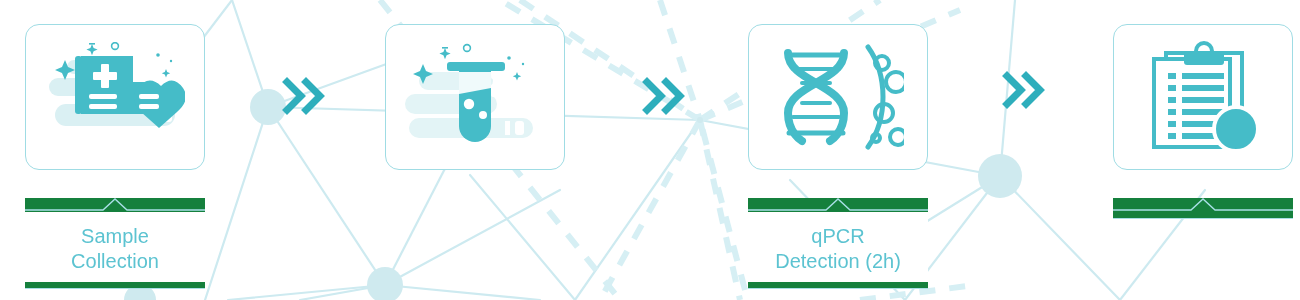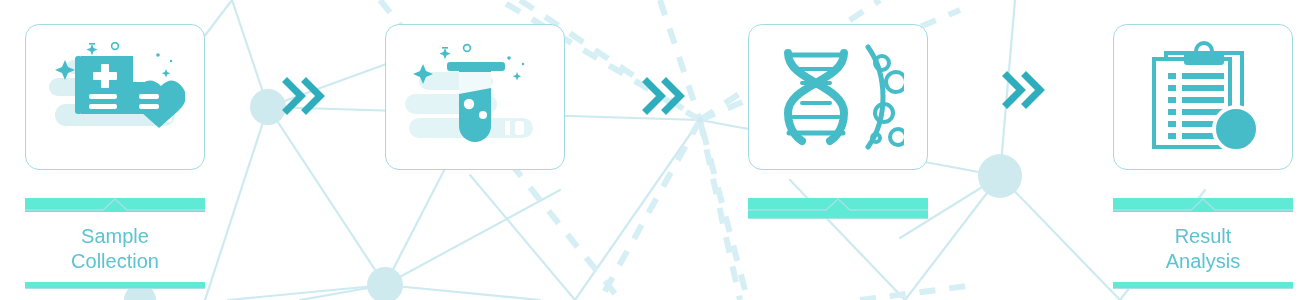--- a/index.html
+++ b/index.html
@@ -49,21 +49,21 @@
     display: flex;
     align-items: center;
     justify-content: center;
   }
   .card svg { display: block; }
 
   .label-wrap {
     position: relative;
     margin-top: 28px;
     width: 180px;
-    background: #5eead4;
+    background: #15803d;
   }
   
   .rule-top {
     position: relative;
     height: 14px;
     width: 180px;
   }
   .rule-top svg { display: block; }
   .rule-bottom {
     height: 1px;
@@ -281,20 +281,22 @@
             </g>
           </svg>
         </span>
       </div>
       <div class="label-wrap">
         <div class="rule-top">
           <svg width="180" height="14" viewBox="0 0 180 14" xmlns="http://www.w3.org/2000/svg">
             <path d="M0 12 L78 12 L90 1 L102 12 L180 12" fill="none" stroke="#a9dfe7" stroke-width="1.4"></path>
           </svg>
         </div>
+        <div class="label-text">qPCR
+Detection (2h)</div>
         <div class="rule-bottom"></div>
       </div>
     </div>
 
     <div class="arrow" style="left:1002px; top:70px;">
       <svg width="44" height="40" viewBox="0 0 44 40" xmlns="http://www.w3.org/2000/svg">
         <g fill="none" stroke="#2eaebc" stroke-width="7" stroke-linecap="square">
           <polyline points="5,6 19,20 5,34"></polyline>
           <polyline points="24,6 38,20 24,34"></polyline>
         </g>
@@ -331,20 +333,18 @@
             <circle cx="96" cy="88" r="22" fill="#45bcc8" stroke="#ffffff" stroke-width="4"></circle>
           </svg>
         </span>
       </div>
       <div class="label-wrap">
         <div class="rule-top">
           <svg width="180" height="14" viewBox="0 0 180 14" xmlns="http://www.w3.org/2000/svg">
             <path d="M0 12 L78 12 L90 1 L102 12 L180 12" fill="none" stroke="#a9dfe7" stroke-width="1.4"></path>
           </svg>
         </div>
-        <div class="label-text">Result
-Analysis</div>
         <div class="rule-bottom"></div>
       </div>
     </div>
 
   </div>
 </div>
 
 </body></html>

